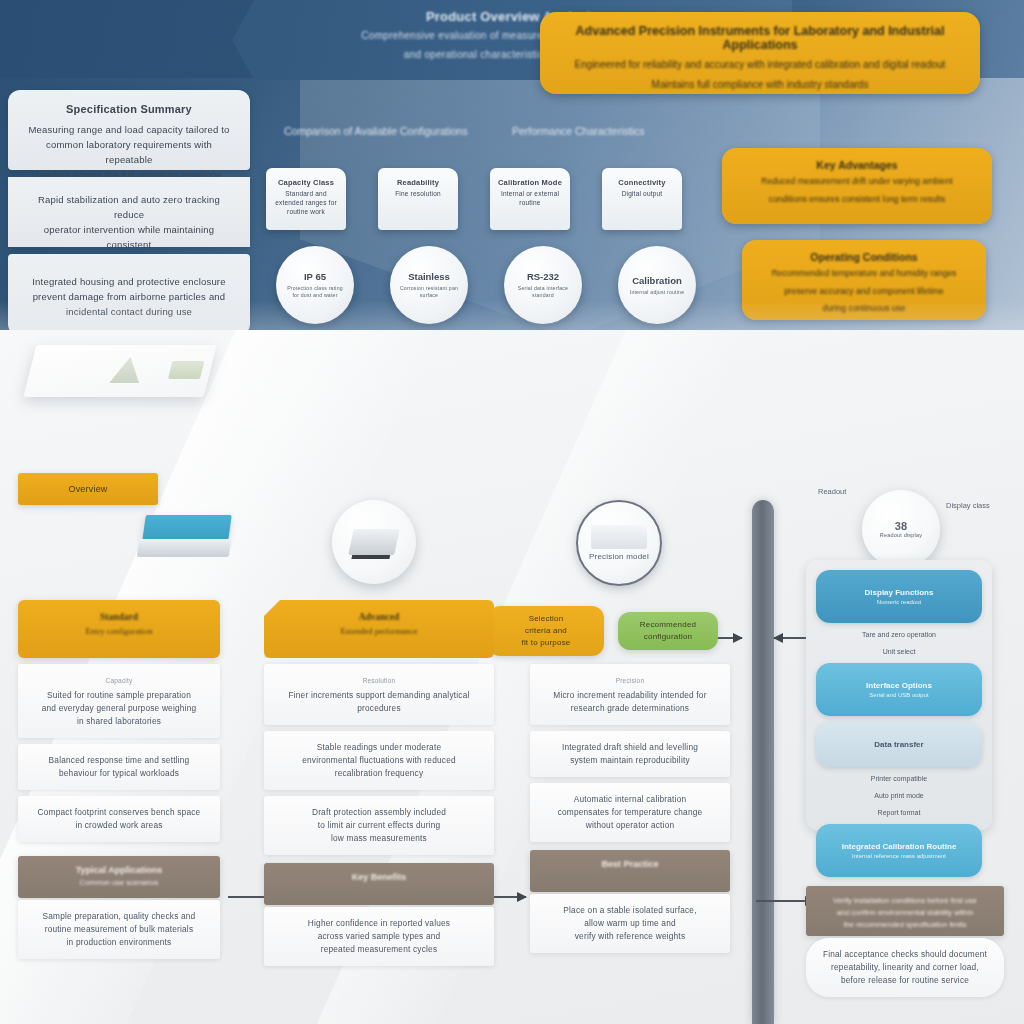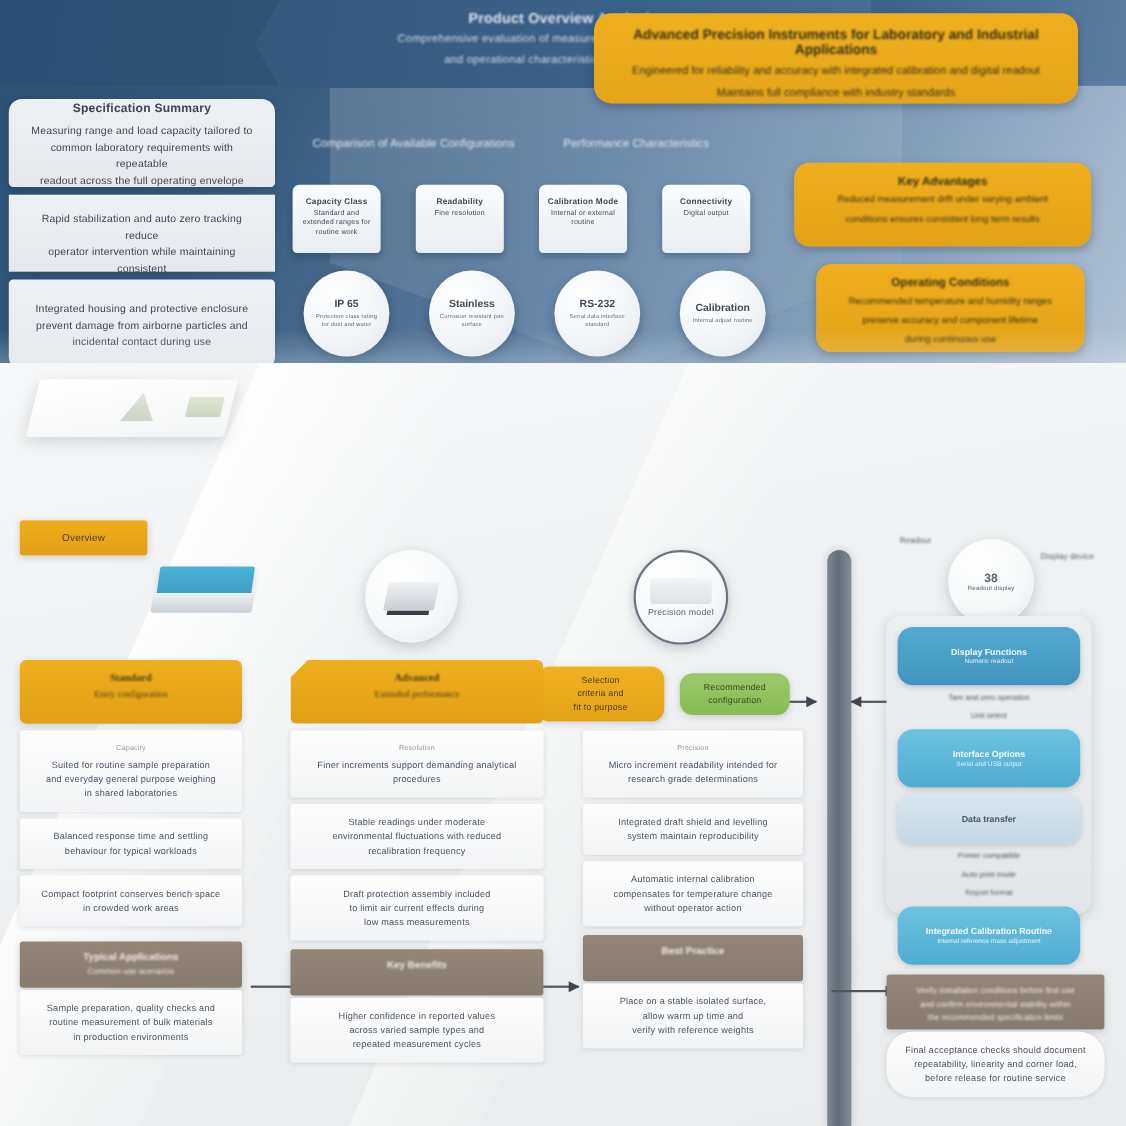--- a/index.html
+++ b/index.html
@@ -50,21 +50,21 @@
     border-radius: 16px; box-shadow: 0 3px 9px rgba(20,40,60,.33);
     color: #3a3118; text-align: center; padding: 12px 18px 0;
   }
   .hero-banner .t { font-size: 12.5px; font-weight: 700; filter: blur(.85px); }
   .hero-banner .s { font-size: 10px; line-height: 15px; margin-top: 5px; filter: blur(.9px); }
 
   
   .lcards { position: absolute; left: 8px; top: 90px; width: 242px; }
   .lcard {
     background: linear-gradient(180deg,#eef1f4 0%,#e4e8ec 100%);
-    color: #3b4653; text-align: center; padding: 2px 14px;
+    color: #3b4653; text-align: center; padding: 12px 14px;
     font-size: 9.5px; line-height: 15px; box-shadow: 0 2px 6px rgba(20,40,60,.22);
   }
   .lcard:first-child { border-radius: 12px 12px 4px 4px; }
   .lcard:last-child { border-radius: 4px 4px 12px 12px; }
   .lcard + .lcard { margin-top: 7px; }
   .lcard .h { font-size: 11px; font-weight: 700; margin-bottom: 5px; display:block; }
 
   .sec-label {
     position: absolute; color: #dde6ef; font-size: 10.5px; filter: blur(.8px);
   }
@@ -114,21 +114,21 @@
 
   
   .prod-box {
     position: absolute; background: linear-gradient(170deg,#ffffff 0%,#f4f5f6 100%);
     box-shadow: 0 5px 14px rgba(120,130,140,.28);
   }
   .screen { position:absolute; background: linear-gradient(180deg,#dfe6d7,#cbd7c0); border-radius:2px; }
 
   
   .ybar-sm {
-    position: absolute; left: 18px; top: 473px; width: 116px; height: 32px;
+    position: absolute; left: 18px; top: 473px; width: 140px; height: 32px;
     background: linear-gradient(180deg,#eeae1d,#e09f17); border-radius: 3px;
     box-shadow: 0 2px 6px rgba(120,130,140,.3);
     color:#4a3c14; font-size: 9px; display:flex; align-items:center; justify-content:center;
   }
 
   
   .blue-dev {
     position: absolute; left: 138px; top: 515px; width: 92px; height: 42px;
   }
   .blue-dev .top { position:absolute; left:6px; top:0; width:86px; height:26px;
@@ -338,21 +338,21 @@
       <div class="pt" style="font-size:8px;">Precision model</div>
     </div>
   </div>
   <div class="mag" style="left:862px;top:490px;width:78px;height:78px;">
     <div style="text-align:center;color:#5a6470;">
       <div style="font-size:11px;font-weight:700;filter:blur(.6px);">38</div>
       <div class="pt" style="font-size:5.5px;">Readout display</div>
     </div>
   </div>
   <div class="small-note" style="left:818px;top:486px;">Readout</div>
-  <div class="small-note" style="left:946px;top:500px;width:74px;">Display device</div>
+  <div class="small-note" style="left:946px;top:500px;width:74px;">Display class</div>
 
   <div class="vbar"></div>
   <div class="arrow" style="left:632px;top:637px;width:110px;"></div>
   <div class="arrow" style="left:774px;top:637px;width:44px;transform:rotate(180deg);"></div>
   <div class="arrow" style="left:228px;top:896px;width:58px;"></div>
   <div class="arrow" style="left:478px;top:896px;width:48px;"></div>
   <div class="arrow" style="left:756px;top:900px;width:58px;"></div>
 
   <div class="tag y" style="left:488px;top:606px;width:116px;">
     <div class="pt">Selection</div>

